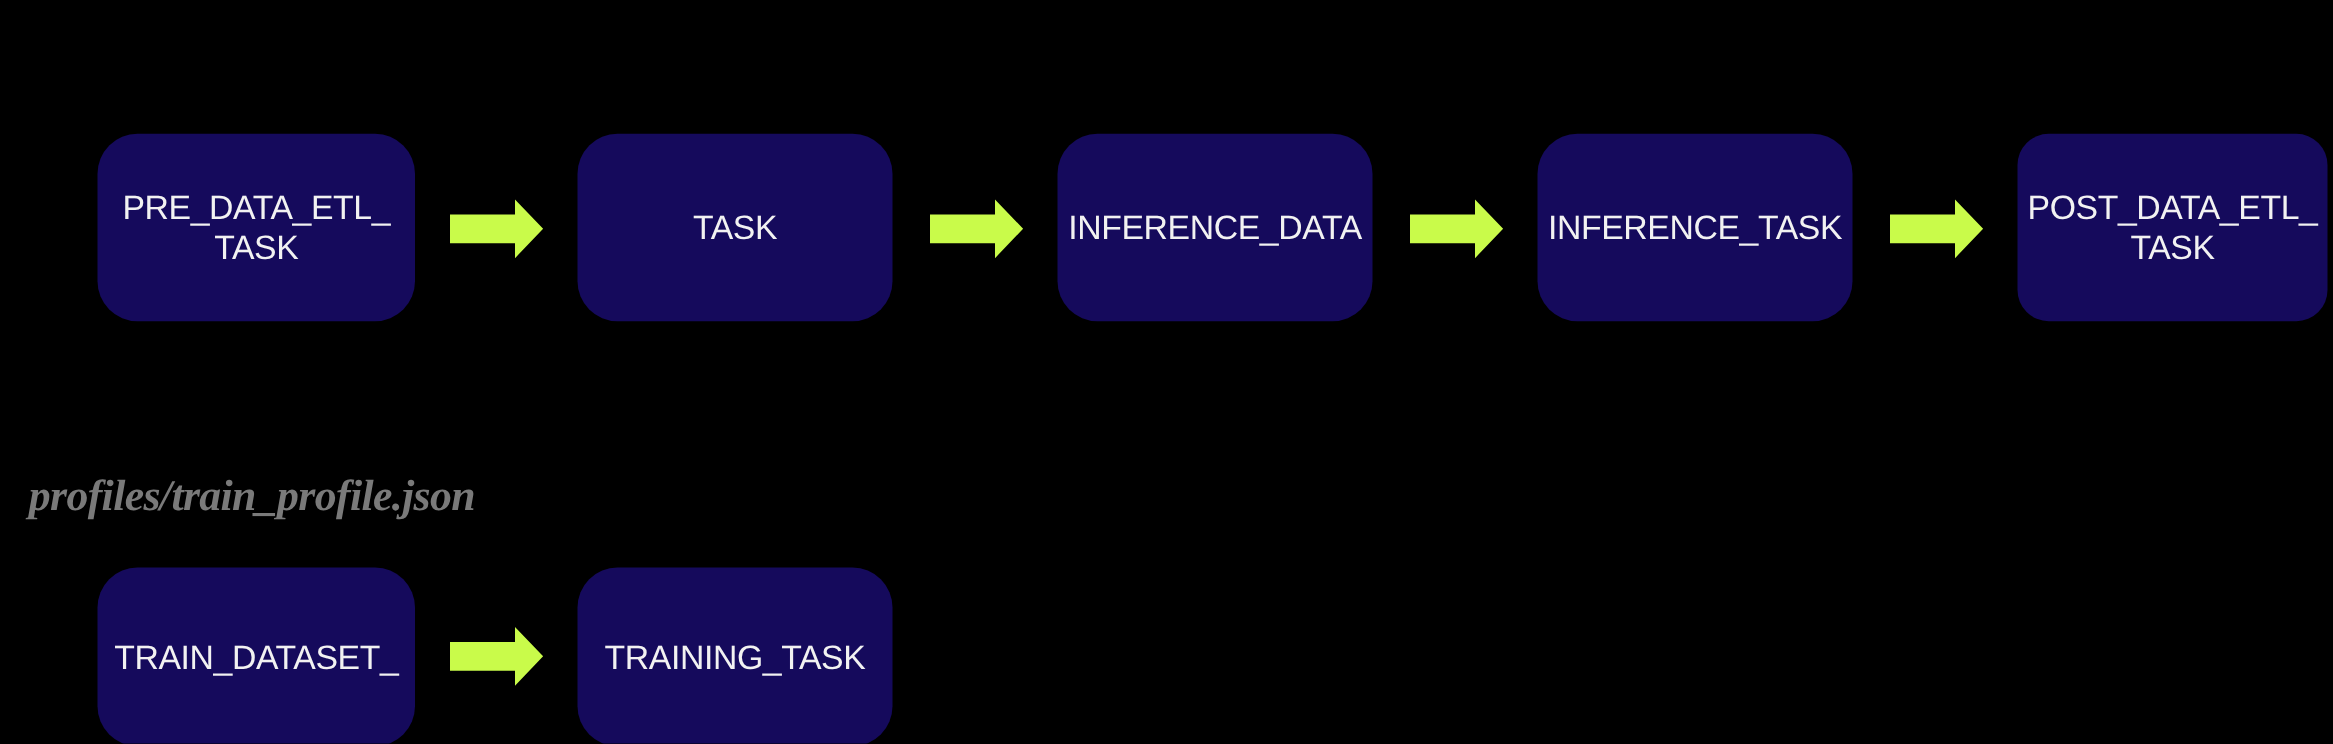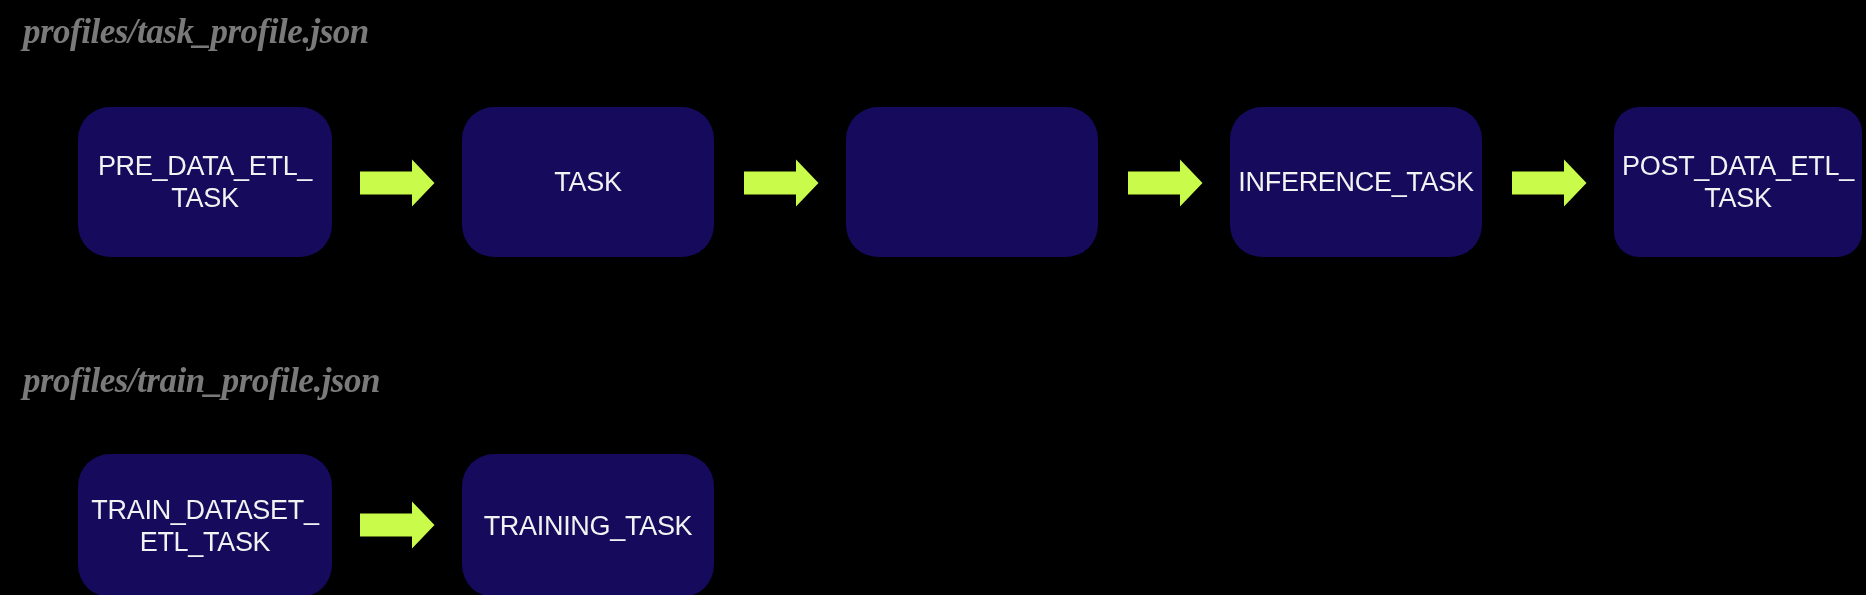--- a/index.html
+++ b/index.html
@@ -59,21 +59,20 @@
   .flow-arrow svg {
     display: block;
     width: 100%;
     height: 100%;
   }
 </style>
 </head>
 <body>
 
 <div class="canvas">
-  <div class="profile-title" style="top: 12px;">profiles/task_profile.json</div>
 
   <div class="flow-row" id="row-0" style="top: 107px; height: 150px;">
       <div class="task-node" style="left: 78px; width: 254px; height: 150px; text-align: center;">
         <div class="task-label">
           <div>PRE_DATA_ETL_</div>
           <div>TASK</div>
         </div>
       </div>
       <div class="flow-arrow" style="left: 360px; top: 52px;">
         <svg viewBox="0 0 75 48">
@@ -85,20 +84,21 @@
           <div>TASK</div>
         </div>
       </div>
       <div class="flow-arrow" style="left: 744px; top: 52px;">
         <svg viewBox="0 0 75 48">
           <polygon points="0,12.5 52,12.5 52,0.5 74.5,24 52,47.5 52,35.5 0,35.5" fill="#c9fb4a"></polygon>
         </svg>
       </div>
       <div class="task-node" style="left: 846px; width: 252px; height: 150px;">
         <div class="task-label">
+          <div>INFERENCE_DATA</div>
         </div>
       </div>
       <div class="flow-arrow" style="left: 1128px; top: 52px;">
         <svg viewBox="0 0 75 48">
           <polygon points="0,12.5 52,12.5 52,0.5 74.5,24 52,47.5 52,35.5 0,35.5" fill="#c9fb4a"></polygon>
         </svg>
       </div>
       <div class="task-node" style="left: 1230px; width: 252px; height: 150px;">
         <div class="task-label">
           <div>INFERENCE_TASK</div>
@@ -110,27 +110,26 @@
         </svg>
       </div>
       <div class="task-node" style="left: 1614px; width: 248px; height: 150px; border-radius: 25px;">
         <div class="task-label">
           <div>POST_DATA_ETL_</div>
           <div>TASK</div>
         </div>
       </div>
     </div>
 
-  <div class="profile-title" style="top: 361px;">profiles/train_profile.json</div>
+  <div class="profile-title" style="top: 377px;">profiles/train_profile.json</div>
 
   <div class="flow-row" id="row-1" style="top: 454px; height: 143px;">
       <div class="task-node" style="left: 78px; width: 254px; height: 143px;">
         <div class="task-label">
           <div>TRAIN_DATASET_</div>
-          <div>ETL_TASK</div>
         </div>
       </div>
       <div class="flow-arrow" style="left: 360px; top: 47px;">
         <svg viewBox="0 0 75 48">
           <polygon points="0,12.5 52,12.5 52,0.5 74.5,24 52,47.5 52,35.5 0,35.5" fill="#c9fb4a"></polygon>
         </svg>
       </div>
       <div class="task-node" style="left: 462px; width: 252px; height: 143px;">
         <div class="task-label">
           <div>TRAINING_TASK</div>

